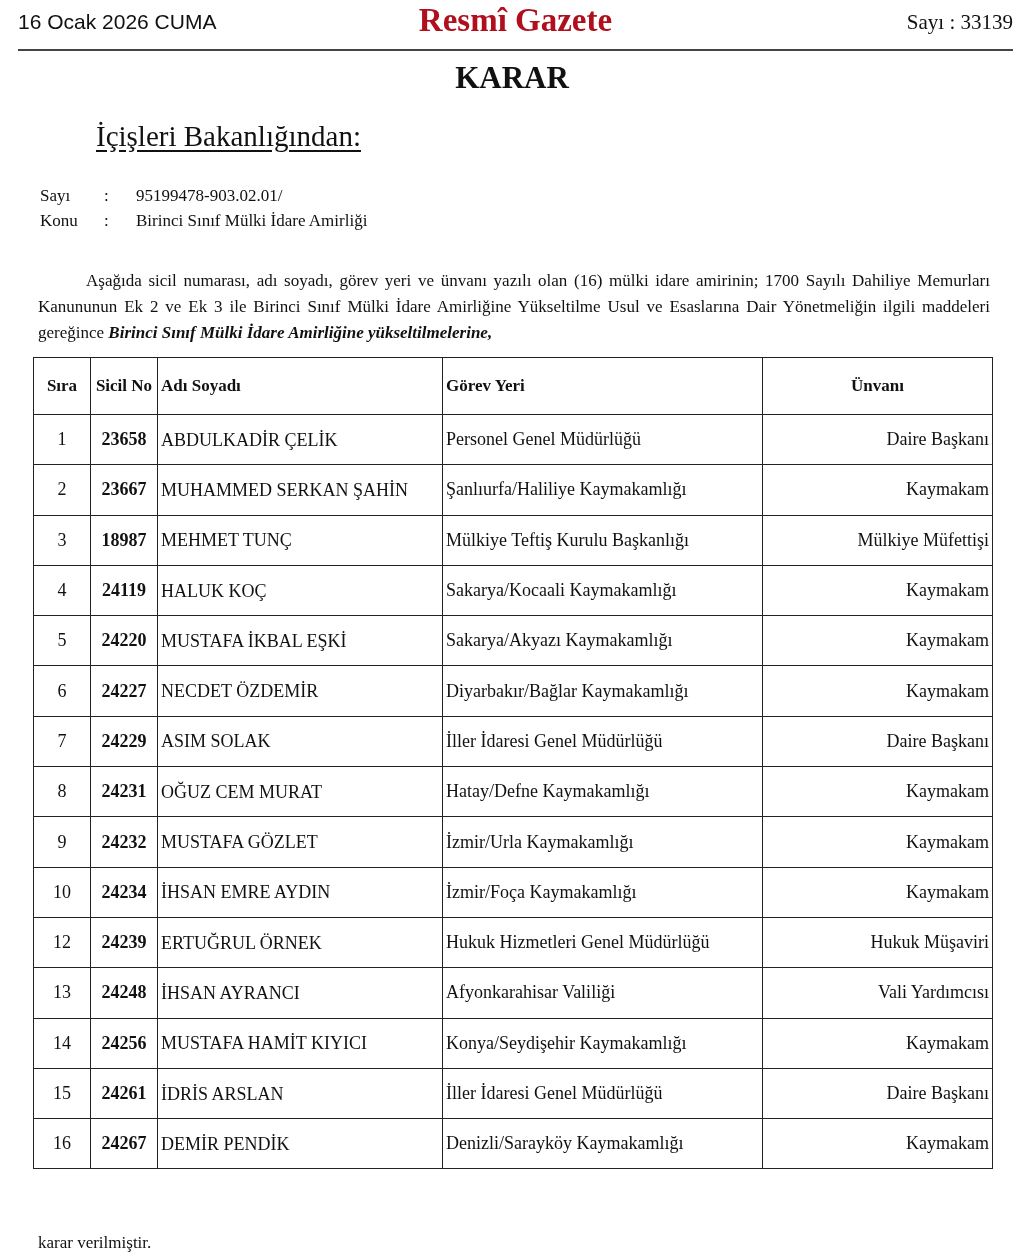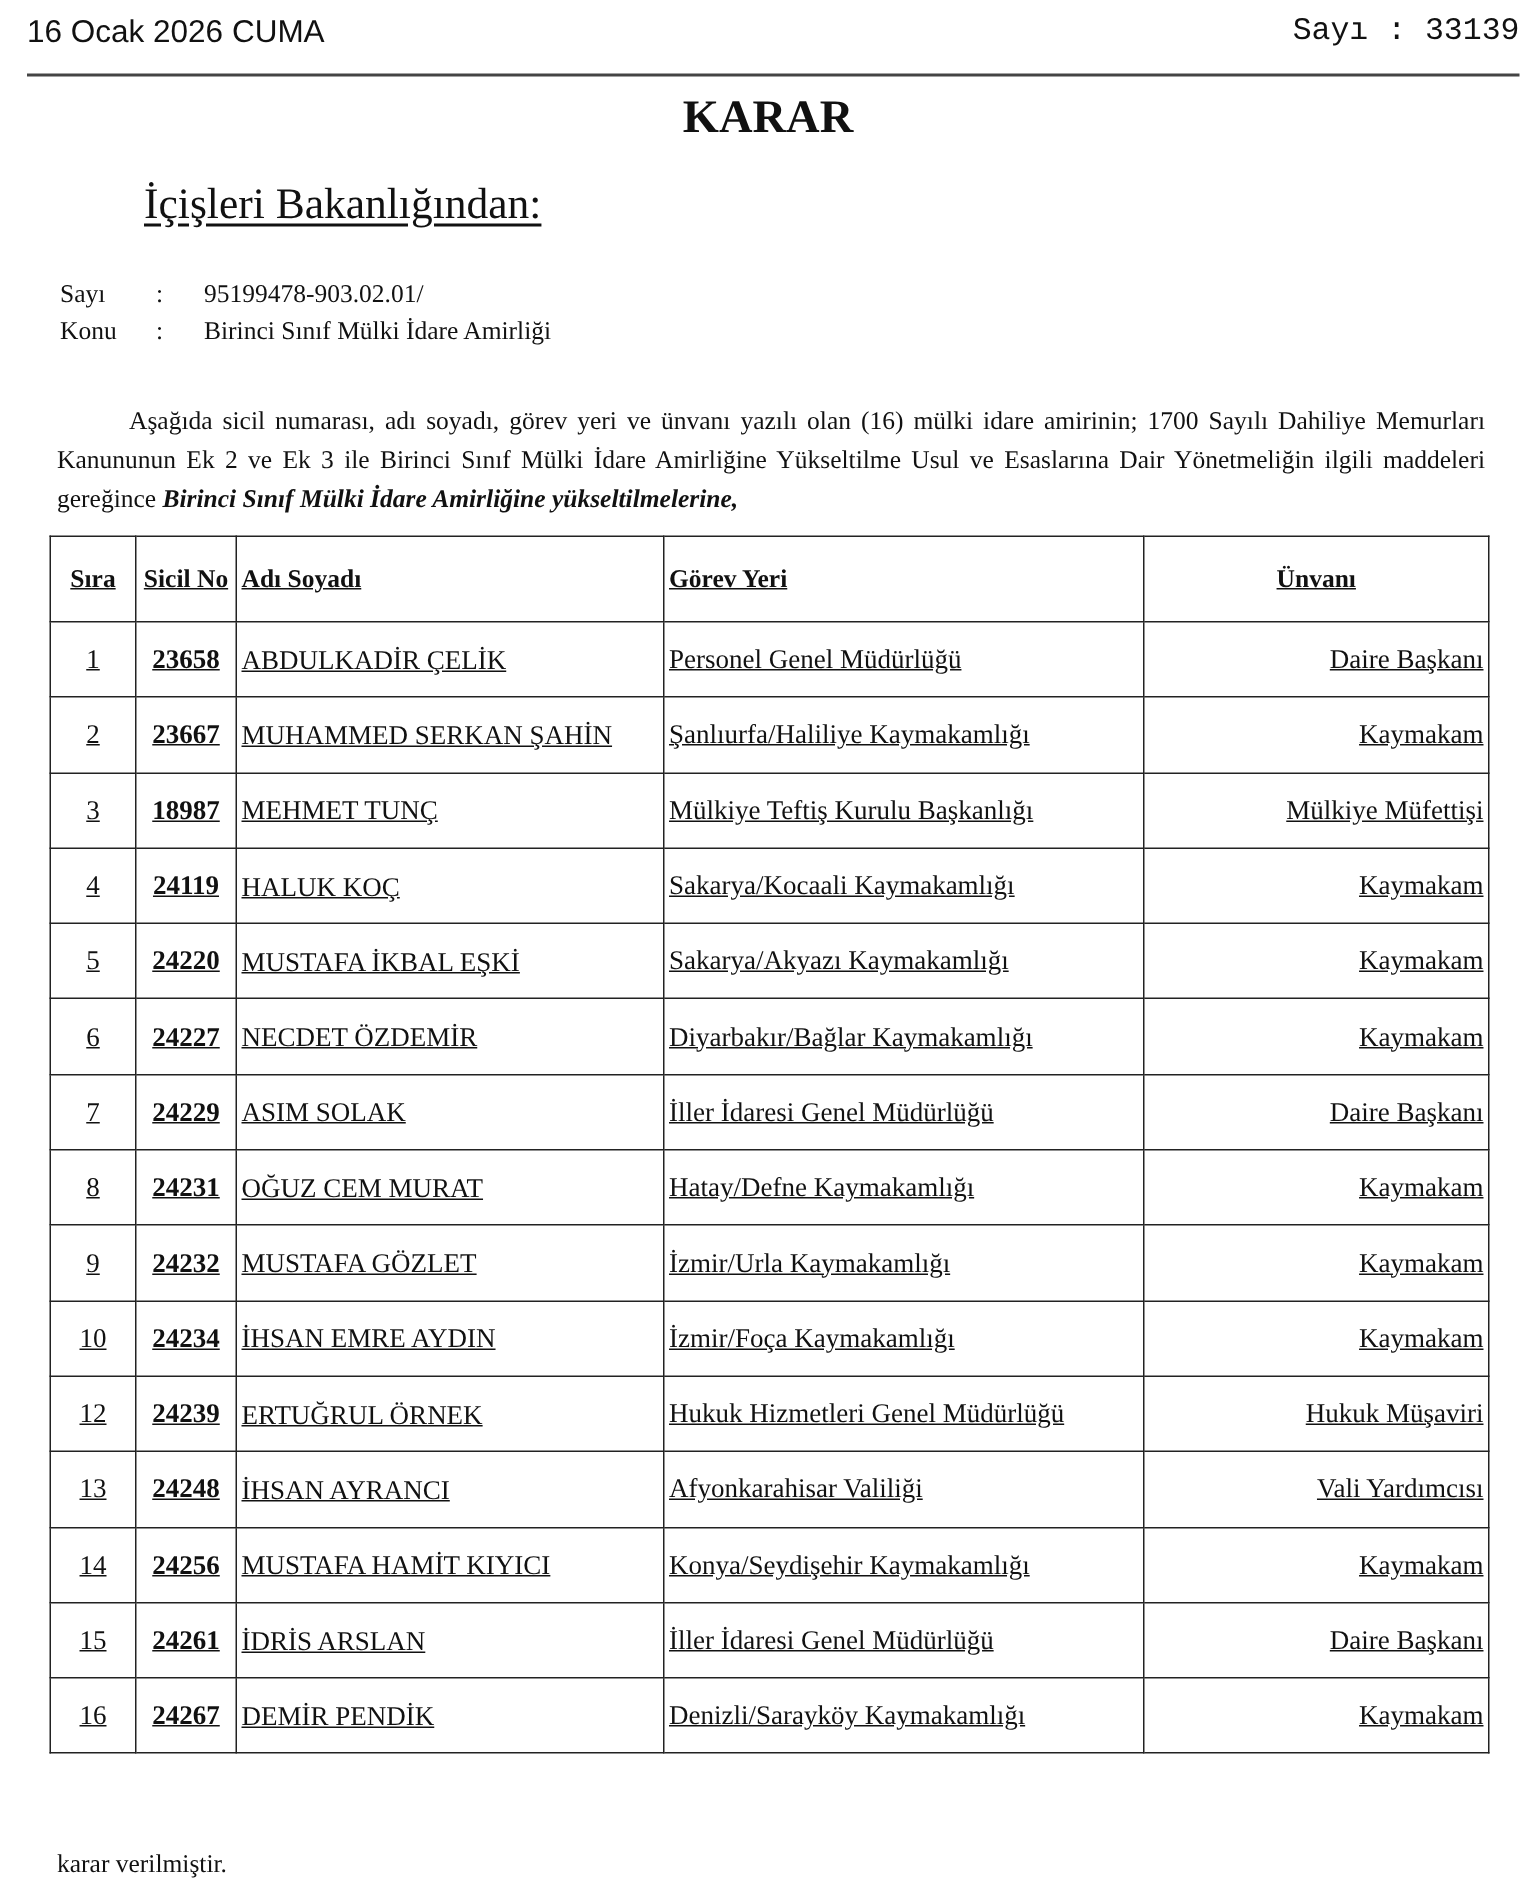--- a/index.html
+++ b/index.html
@@ -1,48 +1,49 @@
 <!DOCTYPE html>
 <html><head>
 <meta charset="utf-8">
 <style>
   html, body { margin: 0; padding: 0; background: #ffffff; }
   body { width: 1024px; height: 1259px; position: relative; overflow: hidden; color: #111; }
   .header-bar { position: absolute; left: 18px; top: 0; width: 995px; height: 50px; }
   .hdr-date { position: absolute; left: 0; top: 10px; font-family: "Liberation Sans", sans-serif; font-size: 21px; color: #111; }
   .hdr-title { position: absolute; left: 0; width: 995px; top: 2px; text-align: center; font-family: "Liberation Serif", serif; font-weight: bold; font-size: 33px; color: #b0101e; }
-  .hdr-issue { position: absolute; right: 0; top: 10px; font-family: Liberation Mono, monospace; font-size: 21px; color: #111; }
+  .hdr-issue { position: absolute; right: 0; top: 10px; font-family: Liberation Serif, serif; font-size: 21px; color: #111; }
   .hdr-rule { position: absolute; left: 18px; top: 49px; width: 995px; height: 2px; background: #444; }
   .section-title { position: absolute; left: 0; width: 1024px; top: 60px; text-align: center; font-family: "Liberation Serif", serif; font-weight: bold; font-size: 31px; }
   .ministry { position: absolute; left: 96px; top: 120px; font-family: "Liberation Serif", serif; font-size: 29px; text-decoration: underline; text-underline-offset: 4px; }
   .meta { position: absolute; left: 40px; top: 183px; font-family: "Liberation Serif", serif; font-size: 17px; line-height: 25px; }
   .meta-row { display: flex; }
   .meta-label { width: 64px; }
   .meta-colon { width: 32px; }
   .body-text { position: absolute; left: 38px; top: 268px; width: 952px; font-family: "Liberation Serif", serif; font-size: 17px; line-height: 26px; text-align: justify; text-indent: 48px; }
   .body-text .bi { font-weight: bold; font-style: italic; }
-  table.list { position: absolute; left: 33px; top: 357px; width: 960px; border-collapse: collapse; font-family: "Liberation Serif", serif; font-size: 18px; text-decoration: underline; }
+  table.list { position: absolute; left: 33px; top: 357px; width: 960px; border-collapse: collapse; font-family: "Liberation Serif", serif; font-size: 18px; }
   table.list td, table.list th { border: 1.5px solid #222; padding: 0 3px; }
   table.list th { height: 56px; font-weight: bold; font-size: 17px; }
   table.list td { height: 49.3px; }
   .c-sira { width: 50px; text-align: center; }
   .c-sicil { width: 60px; text-align: center; font-weight: bold; }
   .c-name { width: 278px; text-align: left; }
   .c-gorev { width: 313px; text-align: left; }
   .c-unvan { text-align: right; }
   th.c-unvan { text-align: center; }
   th.c-name, th.c-gorev { text-align: left; }
   .name-wrap { line-height: 22px; }
   .footer-text { position: absolute; left: 38px; top: 1233px; font-family: "Liberation Serif", serif; font-size: 17px; }
 </style>
 </head>
 <body>
 
 <div class="header-bar">
   <div class="hdr-date">16 Ocak 2026 CUMA</div>
+  <div class="hdr-title">Resmî Gazete</div>
   <div class="hdr-issue">Sayı : 33139</div>
 </div>
 <div class="hdr-rule"></div>
 
 <div class="section-title">KARAR</div>
 
 <div class="ministry">İçişleri Bakanlığından:</div>
 
 <div class="meta">
   <div class="meta-row">

